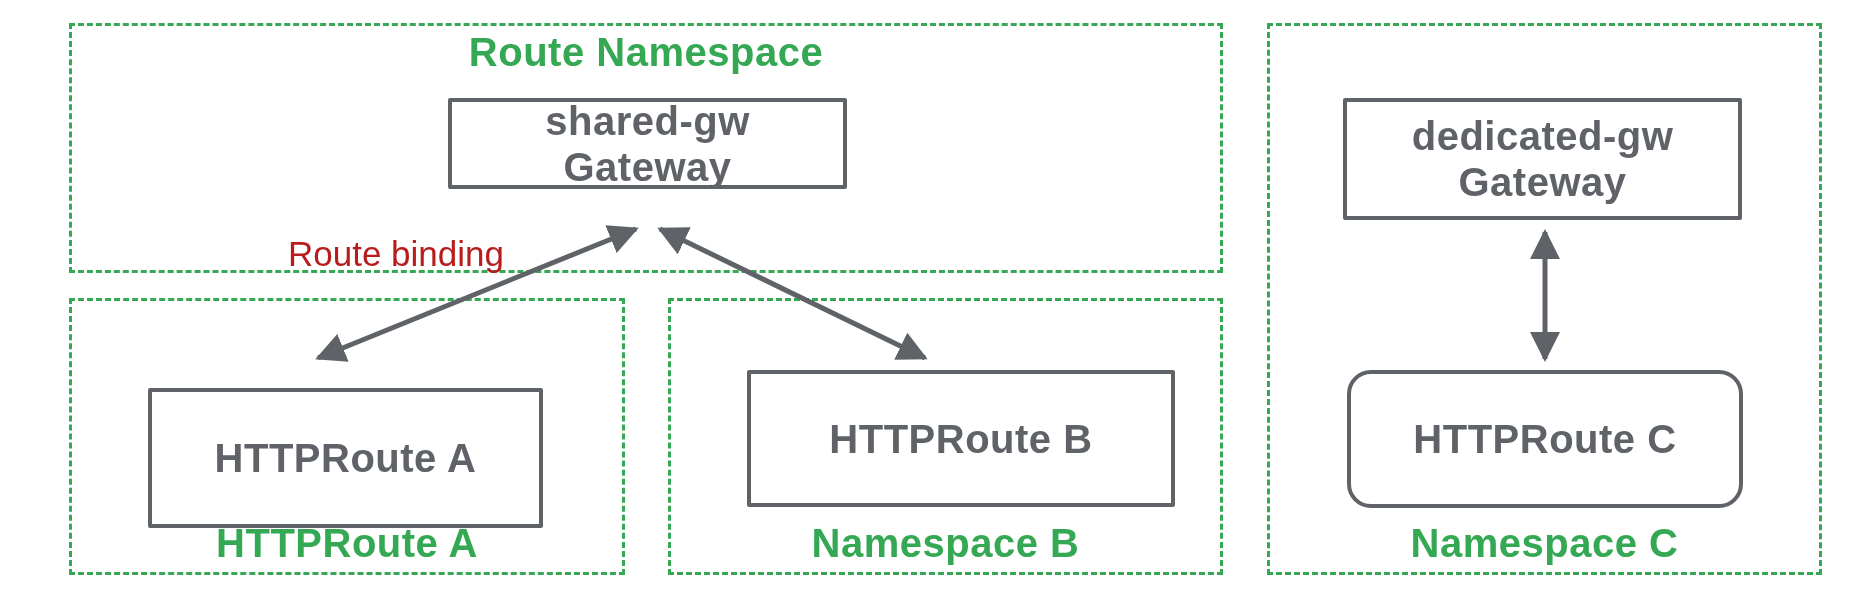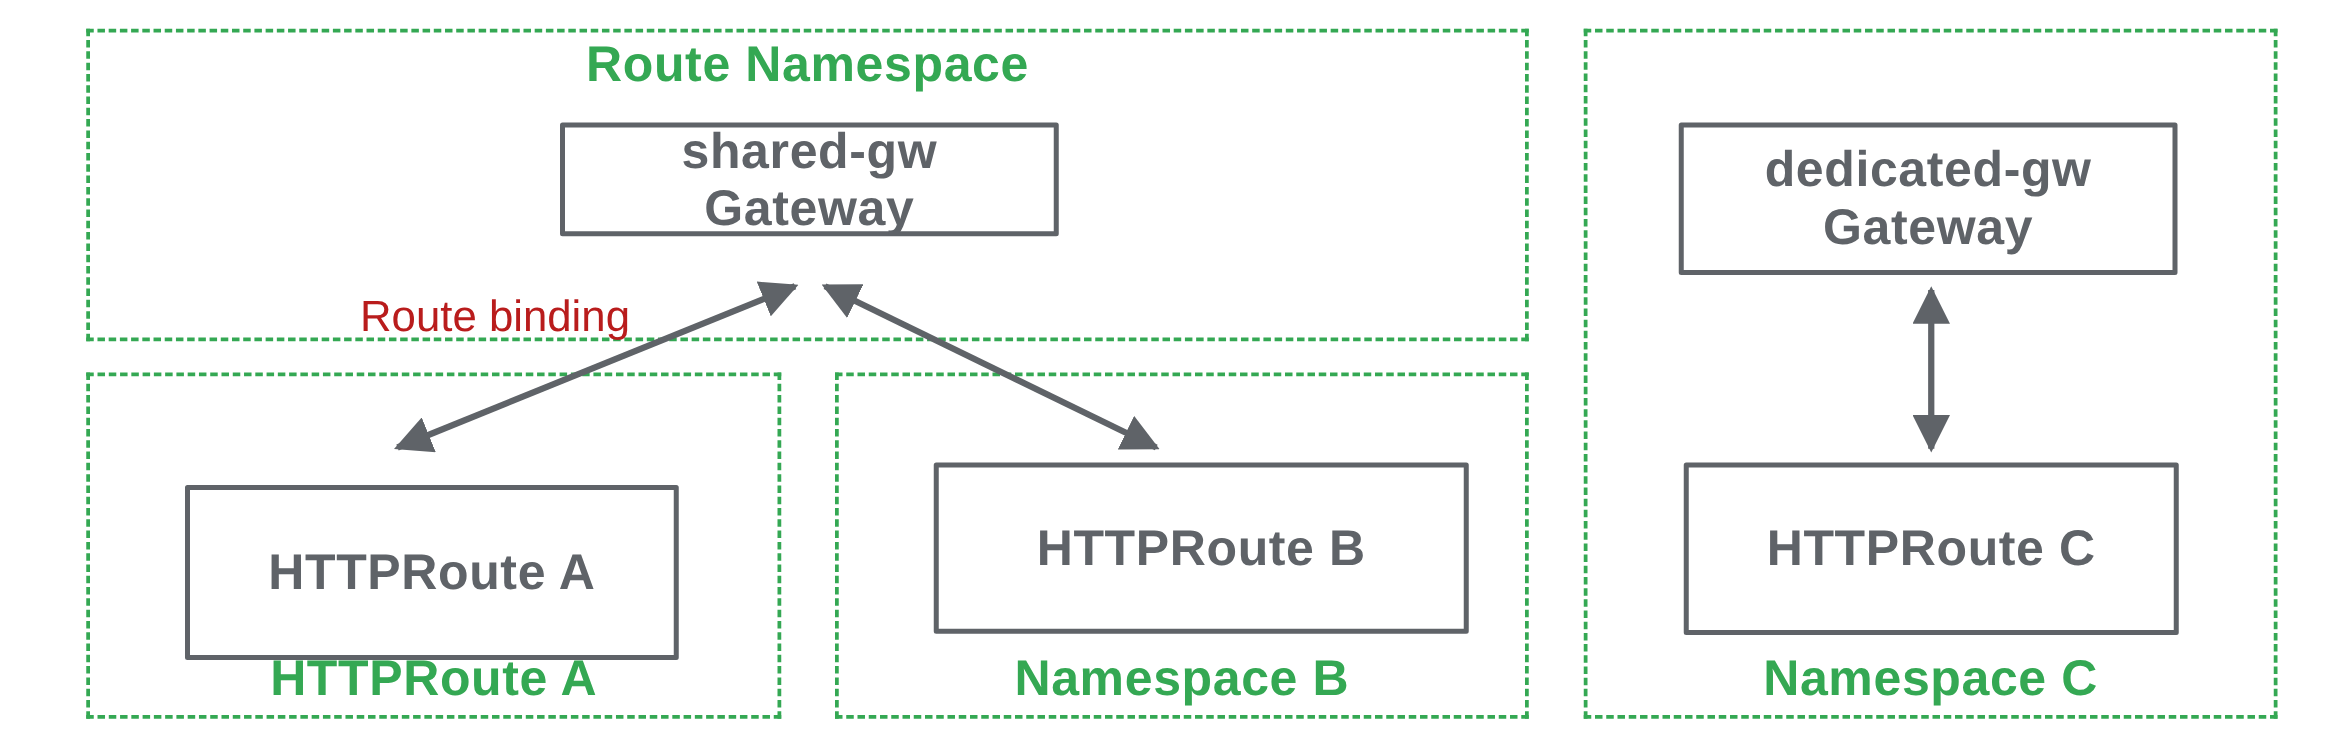--- a/index.html
+++ b/index.html
@@ -56,21 +56,21 @@
     font-weight: 700;
     color: #5F6368;
     line-height: 1.15;
     letter-spacing: 0.5px;
     z-index: 2;
   }
   .node-shared-gw    { left: 448px;  top: 98px;  width: 399px; height: 91px; }
   .node-httproute-a  { left: 148px;  top: 388px; width: 395px; height: 140px; }
   .node-httproute-b  { left: 747px;  top: 370px; width: 428px; height: 137px; }
   .node-dedicated-gw { left: 1343px; top: 98px;  width: 399px; height: 122px; }
-  .node-httproute-c  { left: 1347px; top: 370px; width: 396px; height: 138px; }
+  .node-httproute-c  { left: 1347px; top: 370px; width: 396px; height: 138px; border-radius: 24px; }
 
   
   .annotation {
     position: absolute;
     left: 288px;
     top: 234px;
     font-size: 35px;
     font-weight: 400;
     color: #b91c1c;
     white-space: nowrap;

